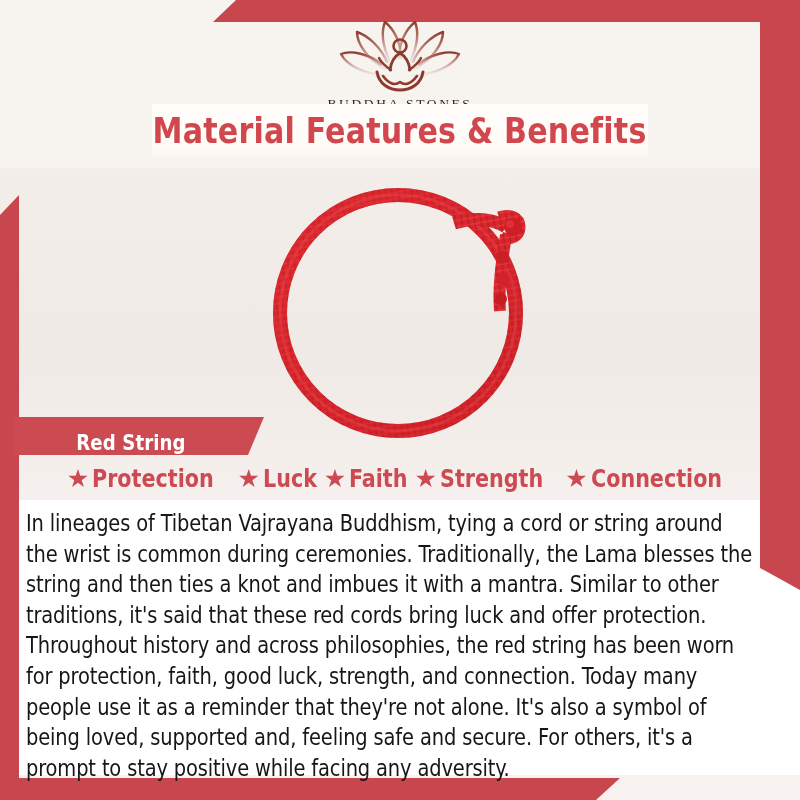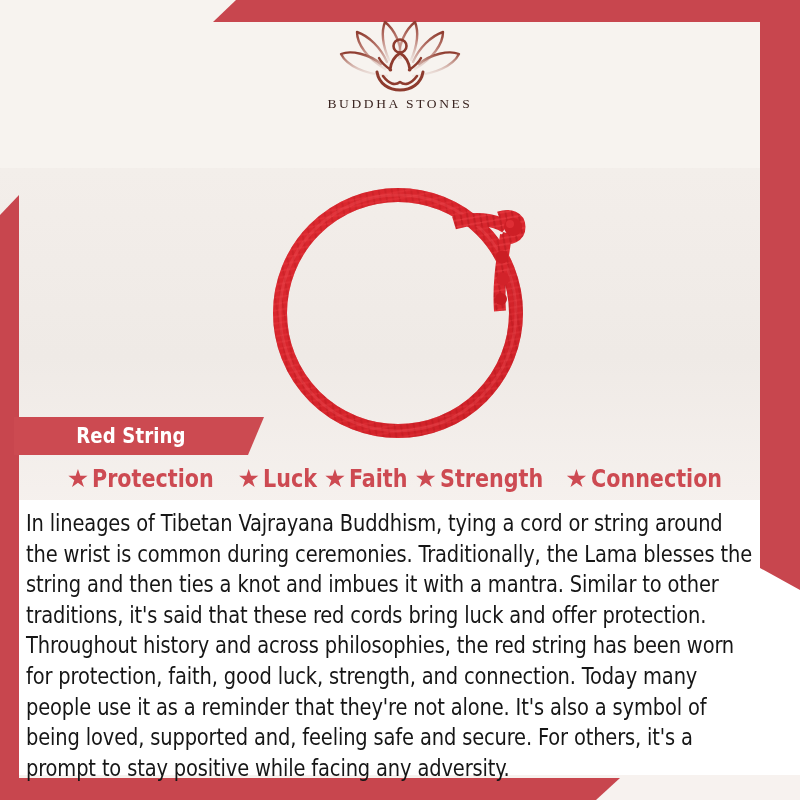--- a/index.html
+++ b/index.html
@@ -117,21 +117,21 @@
   }
 
   
   .ribbon {
     position: absolute;
     left: 14px; top: 417px;
     width: 250px; height: 38px;
     background: #CC4A51;
     clip-path: polygon(0 0, 100% 0, calc(100% - 16px) 100%, 0 100%);
     display: flex;
-    align-items: center;
+    align-items: flex-end;
   }
   .ribbon-text {
     margin-left: 60px;
     color: #FFFFFF;
     font-weight: 700;
     font-size: 21px;
     font-family: "Liberation Sans Narrow", "DejaVu Sans Condensed", "Liberation Sans", sans-serif;
     letter-spacing: 0.1px;
     transform: scaleX(0.96);
   }
@@ -229,20 +229,23 @@
         <path d="M52 58 C54 70 64 76 75 76 C86 76 96 70 98 58" stroke="#8E3B2E" stroke-width="3"></path>
         <path d="M58 62 C64 70 70 72 75 68 C80 72 86 70 92 62" stroke="#8E3B2E" stroke-width="2.6"></path>
 
         <path d="M66 56 C60 52 56 48 54 44" stroke="#8E3B2E" stroke-width="2.4"></path>
         <path d="M84 56 C90 52 94 48 96 44" stroke="#8E3B2E" stroke-width="2.4"></path>
       </g>
     </svg>
     <div class="brand-name">BUDDHA STONES</div>
   </div>
 
+  <div class="title-banner">
+    <div class="title-text">Material Features &amp; Benefits</div>
+  </div>
 
   <div class="bracelet-wrap">
     <svg width="300" height="280" viewBox="0 0 300 280">
       <defs>
         <linearGradient id="cordGrad" x1="0" y1="0" x2="1" y2="1">
           <stop offset="0%" stop-color="#E12E34"></stop>
           <stop offset="35%" stop-color="#D8242B"></stop>
           <stop offset="70%" stop-color="#CE1F26"></stop>
           <stop offset="100%" stop-color="#C01A21"></stop>
         </linearGradient>

